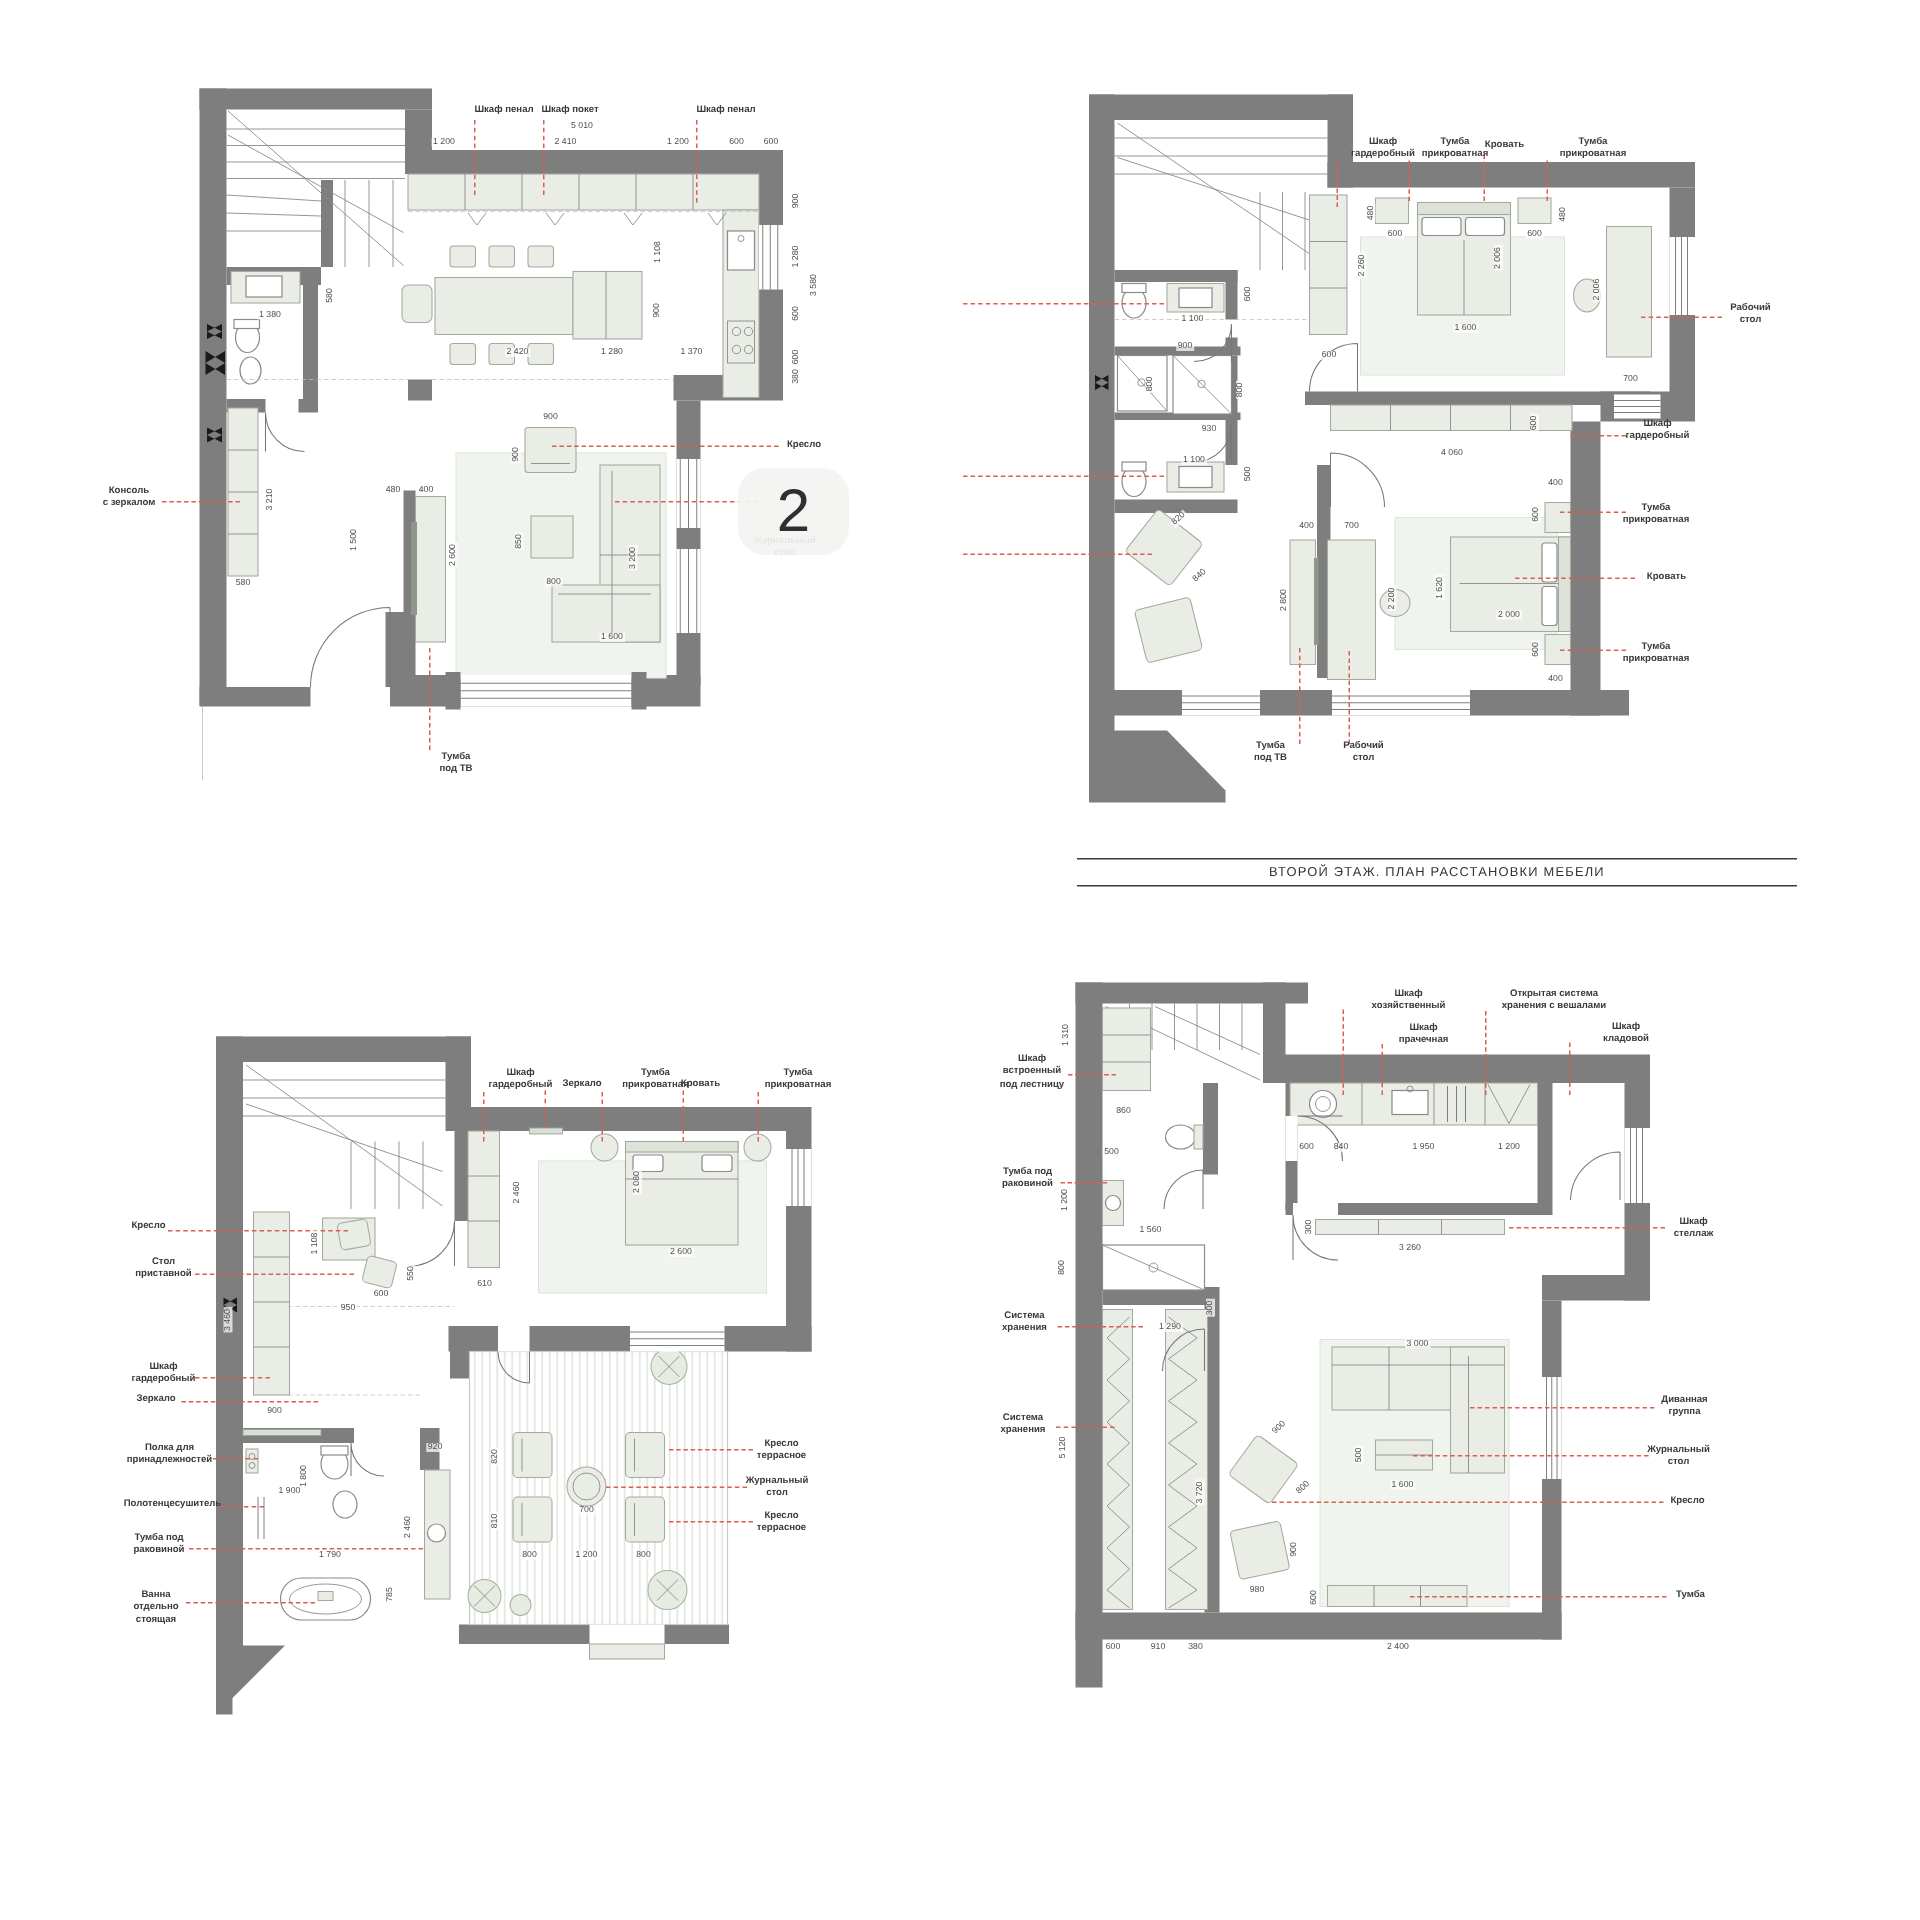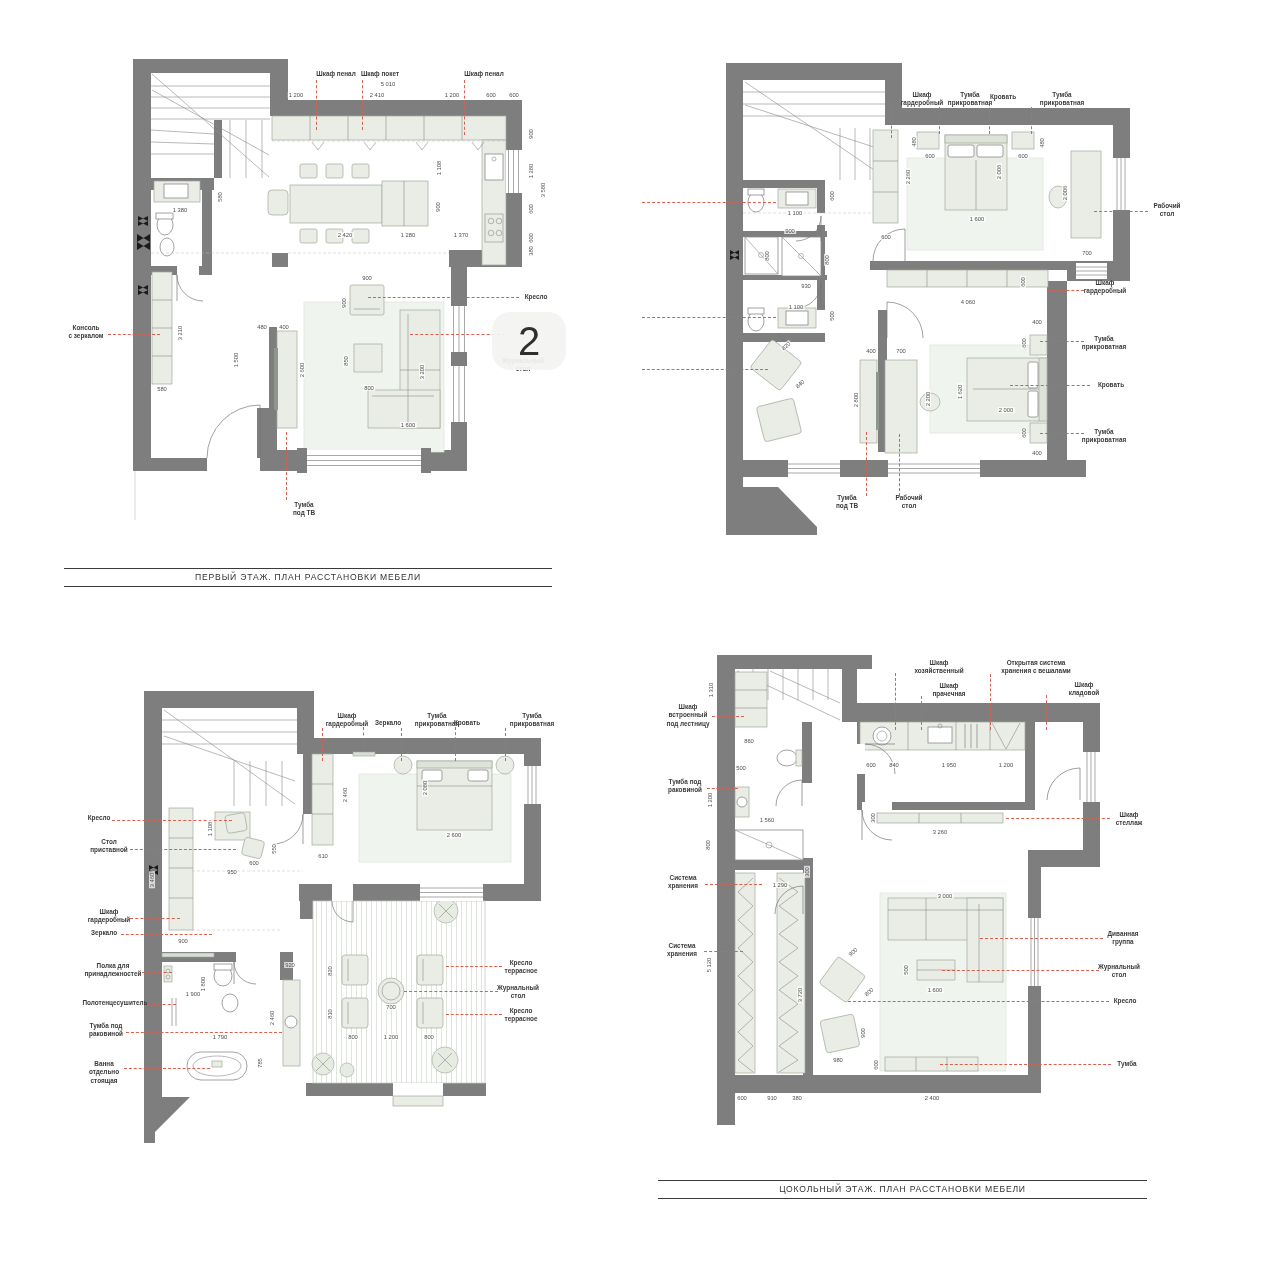--- a/index.html
+++ b/index.html
@@ -685,20 +685,17 @@
         <div class="dim" style="left: 188px; top: 412px;">980</div>
         <div class="dim" style="left: 226px; top: 417px; transform: translate(-50%, -50%) rotate(-90deg);">600</div>
         <div class="dim" style="left: 282px; top: 450px;">2 400</div>
       </div>
   </section>
 
   <div class="watermark">
     <span>2</span>
   </div>
 
-  <div class="titlebar" style="left:64px;top:568px;width:488px">
-    <span>ПЕРВЫЙ ЭТАЖ. ПЛАН РАССТАНОВКИ МЕБЕЛИ</span>
+  <div class="titlebar" style="left:718px;top:572px;width:480px">
+    <span>ВТОРОЙ ЭТАЖ. ПЛАН РАССТАНОВКИ МЕБЕЛИ</span>
   </div>
-  <div class="titlebar" style="left:658px;top:1180px;width:489px">
-    <span>ЦОКОЛЬНЫЙ ЭТАЖ. ПЛАН РАССТАНОВКИ МЕБЕЛИ</span>
-  </div>
 
 </div>
 
 </body></html>

